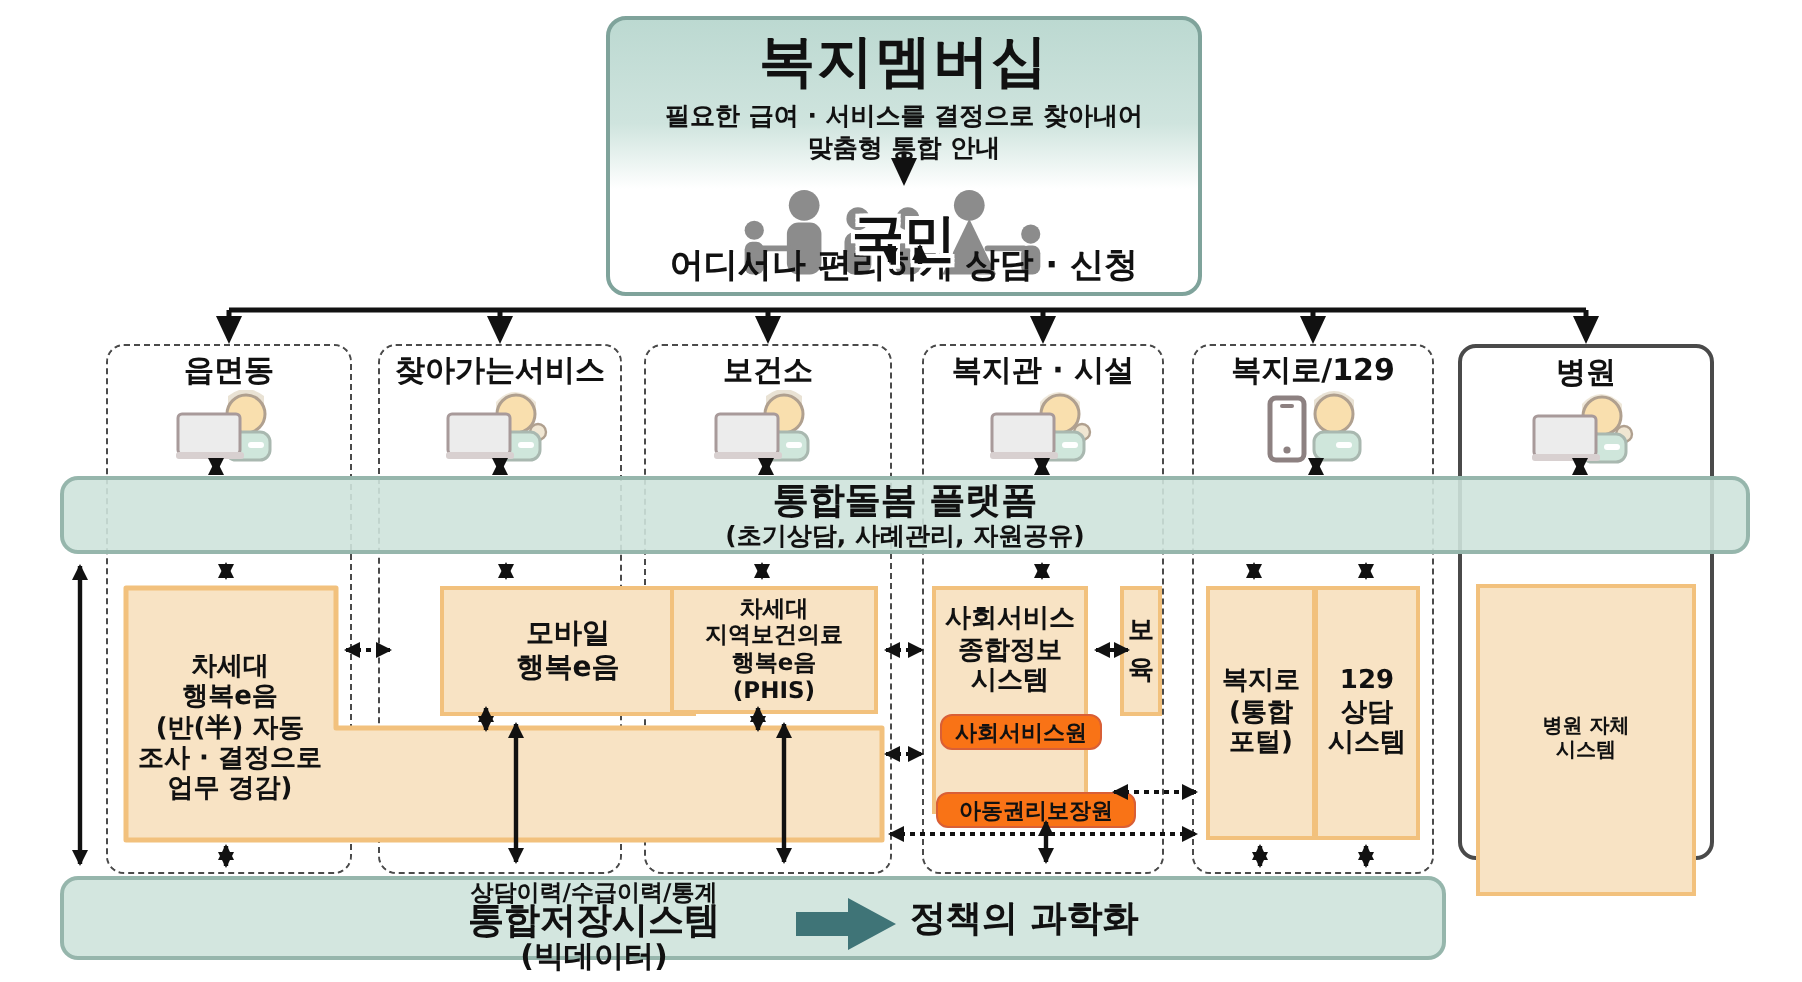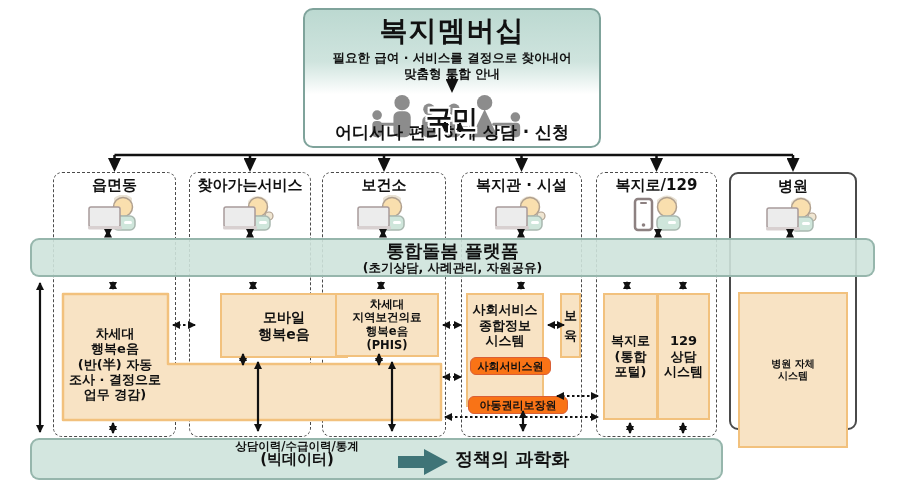--- a/index.html
+++ b/index.html
@@ -216,20 +216,21 @@
   </div>
 
   <div class="obox abs" style="left:738px;top:292px;width:110px;height:156px;font-size:10px;">
     <div>병원 자체</div>
     <div>시스템</div>
   </div>
 
   <div id="storage-band" class="teal-band abs"></div>
   <div id="storage-text" class="abs">
     <div class="st-line1">상담이력/수급이력/통계</div>
+    <div class="st-line2">통합저장시스템</div>
     <div class="st-line3">(빅데이터)</div>
   </div>
   <div id="policy-text" class="abs">정책의 과학화</div>
 
   <svg id="overlay" class="abs" viewBox="0 0 901 491">
     <defs>
       <marker id="mE" orient="auto" markerUnits="userSpaceOnUse" markerWidth="9" markerHeight="8" refX="7" refY="4">
         <path d="M0,0 L8,4 L0,8 Z" fill="#111"></path>
       </marker>
       <marker id="mS" orient="auto" markerUnits="userSpaceOnUse" markerWidth="9" markerHeight="8" refX="1" refY="4">

